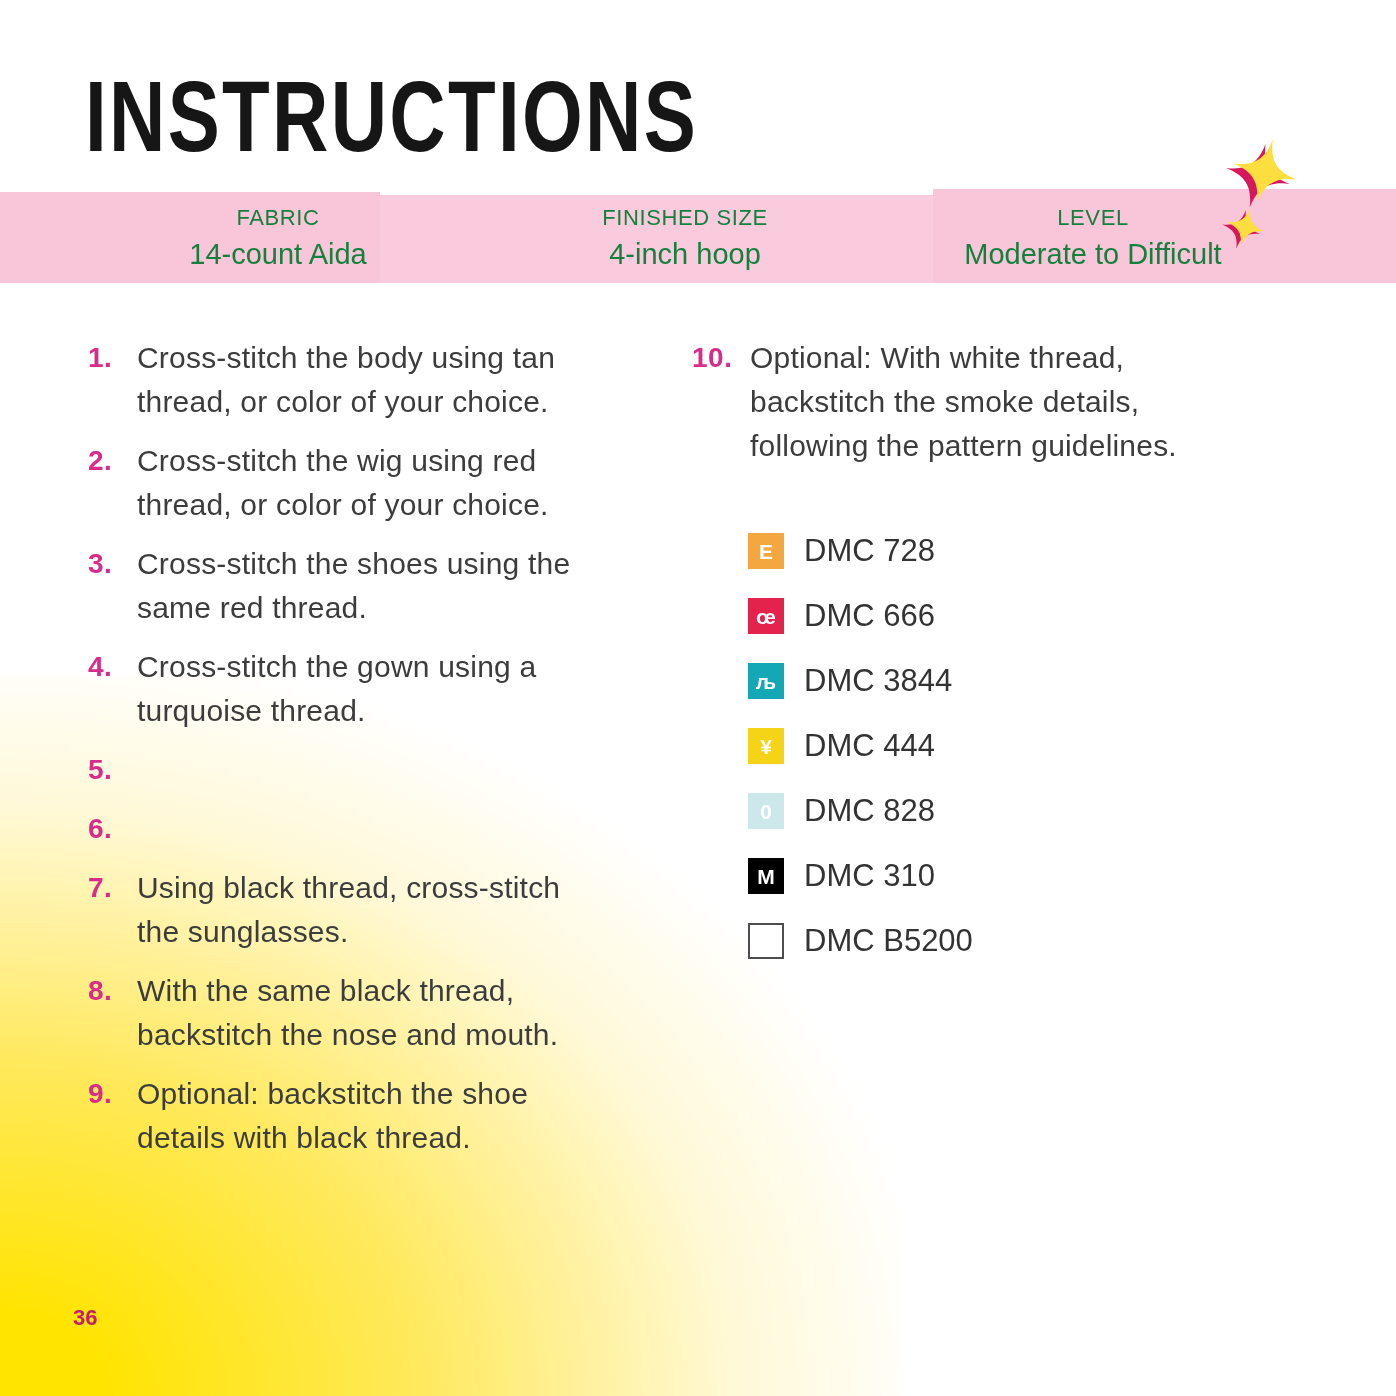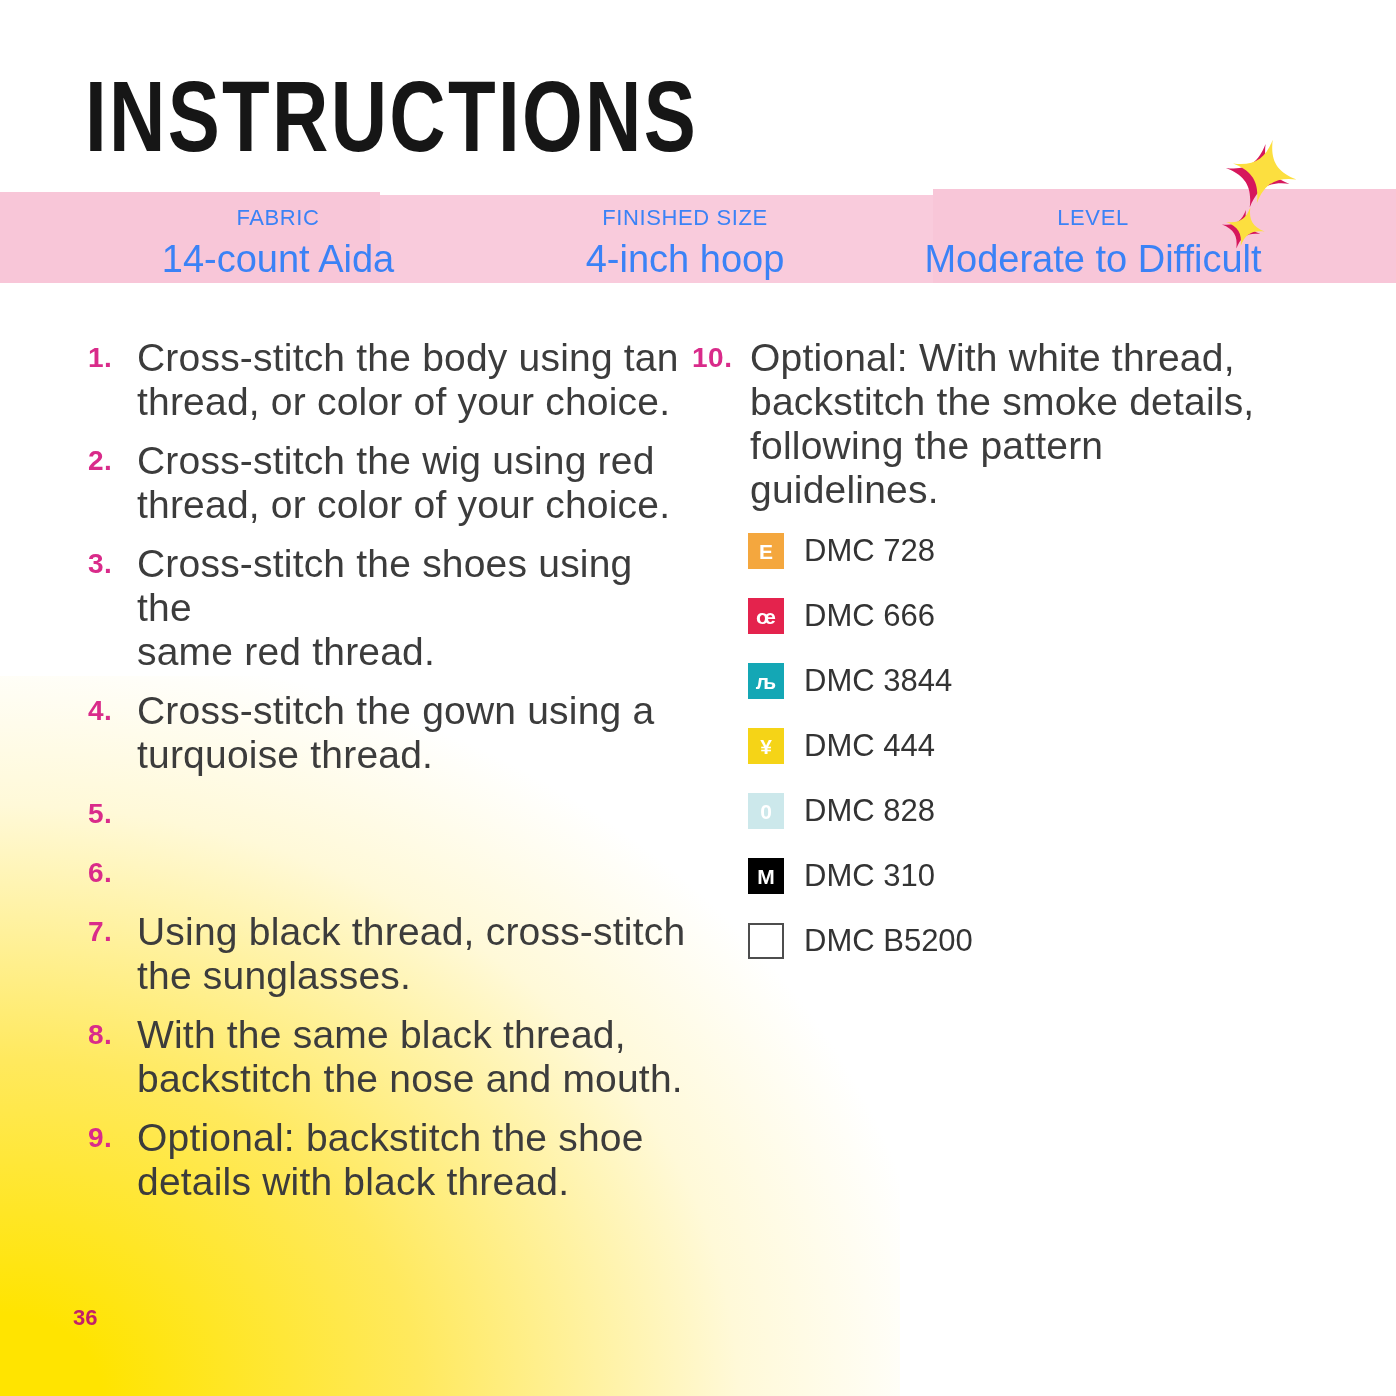--- a/index.html
+++ b/index.html
@@ -29,45 +29,45 @@
   }
 
   
   .banner-seg{position:absolute;}
   .seg1{left:0;top:192px;width:380px;height:91px;background:#f8c6d8;}
   .seg2{left:380px;top:195px;width:553px;height:88px;background:#f9cbdc;}
   .seg3{left:933px;top:189px;width:463px;height:94px;background:#f8c6d8;}
 
   .banner-col{
     position:absolute;top:205px;transform:translateX(-50%);
-    text-align:center;color:#3b82f6;white-space:nowrap;
+    text-align:center;color:#15803d;white-space:nowrap;
   }
   .banner-col .lbl{font-size:22px;letter-spacing:0.6px;margin-bottom:7px;}
-  .banner-col .val{font-size:38px;}
+  .banner-col .val{font-size:29px;}
   .col-fabric{left:278px;}
   .col-size{left:685px;}
   .col-level{left:1093px;}
 
   
   .sparkle{position:absolute;z-index:5;}
   .sparkle-big{left:1226px;top:134px;width:76px;height:76px;transform:rotate(14deg);}
   .sparkle-small{left:1222px;top:204px;width:46px;height:46px;transform:rotate(14deg);}
 
   
   .instr-list{position:absolute;margin:0;padding:0;list-style:none;}
   .instr-left{left:88px;top:336px;width:600px;}
   .instr-right{left:692px;top:336px;width:580px;}
   .instr-item{display:flex;margin:0 0 15px 0;}
   .instr-num{
     flex:0 0 49px;color:#d92b8a;font-size:28px;font-weight:700;
     line-height:44px;letter-spacing:0.5px;
   }
   .instr-right .instr-num{flex-basis:58px;}
   .instr-text{
-    font-size:39px;line-height:44px;color:#3c3c3c;
+    font-size:30px;line-height:44px;color:#3c3c3c;
     white-space:pre-line;letter-spacing:0.2px;
   }
 
   
   .legend{position:absolute;left:748px;top:533px;}
   .legend-row{display:flex;align-items:center;margin-bottom:29px;height:36px;}
   .legend-swatch{
     width:36px;height:36px;box-sizing:border-box;
     display:flex;align-items:center;justify-content:center;
     font-size:21px;font-weight:700;line-height:1;

